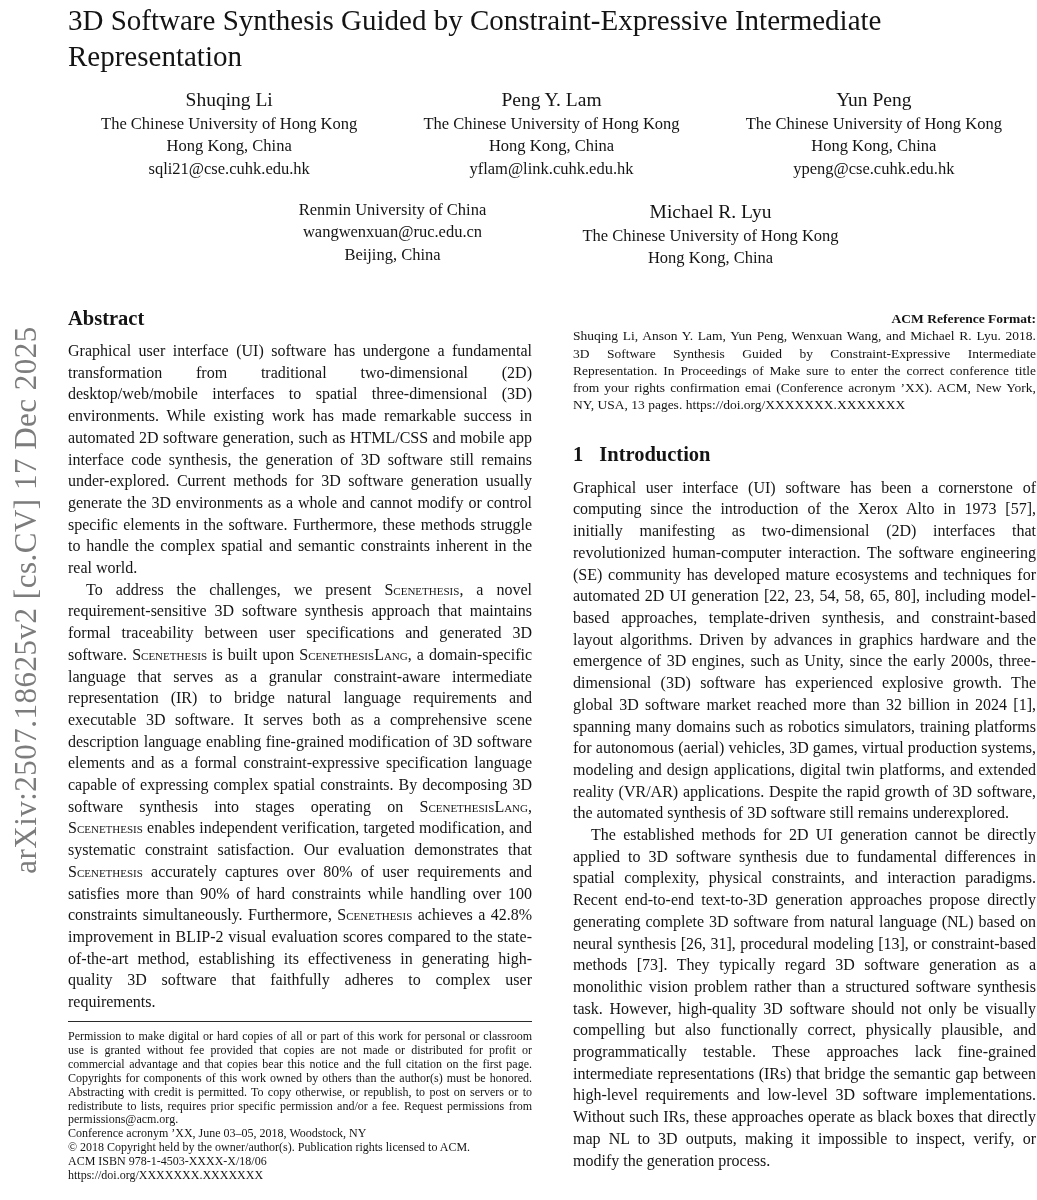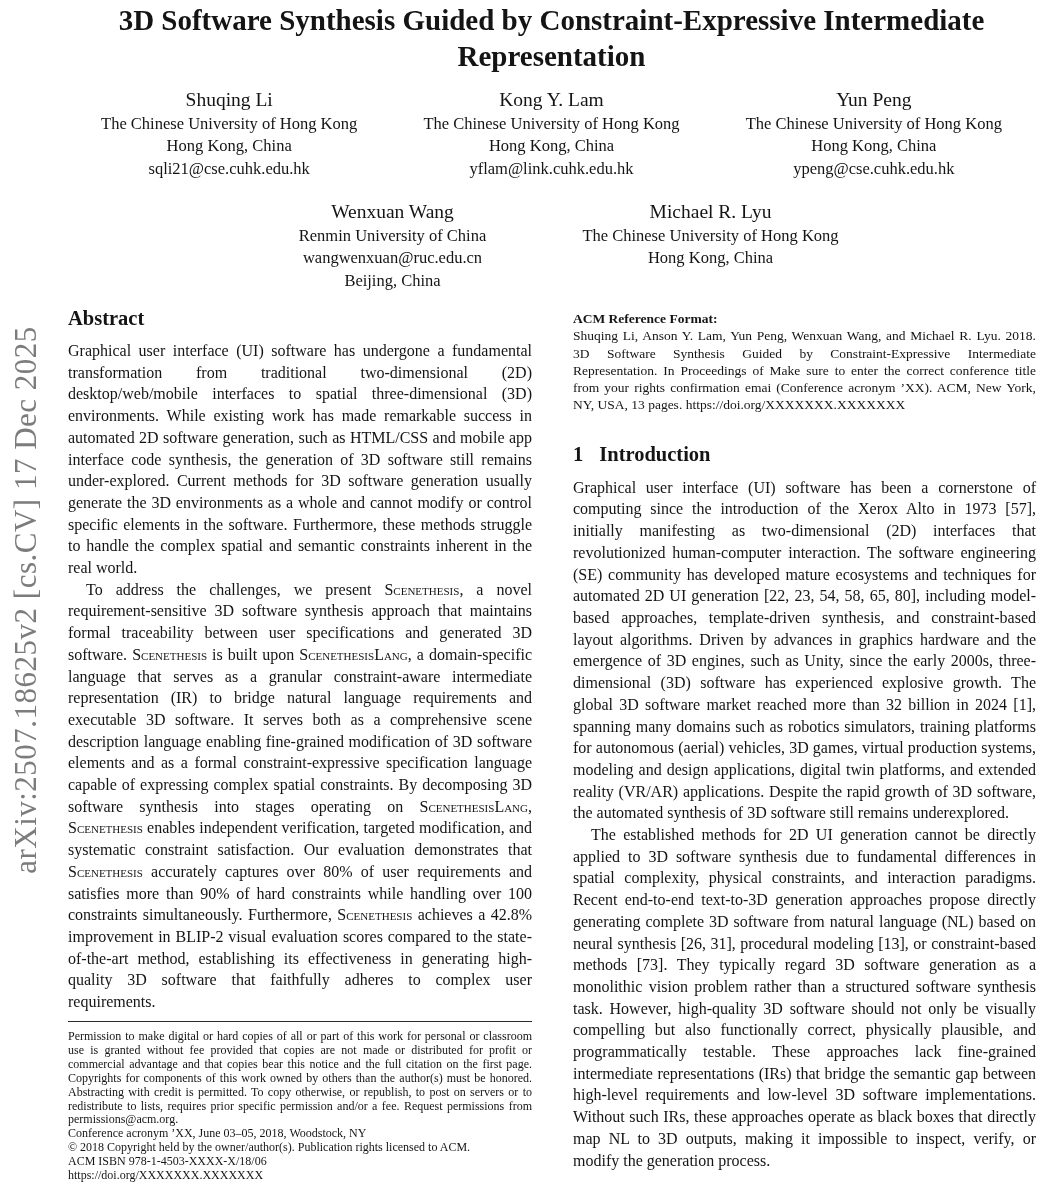--- a/index.html
+++ b/index.html
@@ -19,23 +19,23 @@
     white-space: nowrap;
     font-size: 31px;
     color: #7c7c7c;
     letter-spacing: 0.5px;
   }
   .paper-title {
     position: absolute;
     left: 68px;
     top: 2px;
     width: 967px;
-    text-align: center;
+    text-align: left;
     font-size: 29px;
-    font-weight: bold;
+    font-weight: normal;
     line-height: 36px;
   }
   .authors-row1 {
     position: absolute;
     left: 68px;
     top: 87px;
     width: 967px;
     display: flex;
   }
   .authors-row1 .author-block { flex: 1; text-align: center; }
@@ -71,20 +71,21 @@
   .body-par {
     font-size: 16px;
     line-height: 21.7px;
     text-align: justify;
   }
   .body-par.indented { text-indent: 18px; }
   .acm-ref-heading {
     font-size: 13.5px;
     font-weight: bold;
     line-height: 17.3px;
+    text-align: right;
   }
   .acm-ref-text {
     font-size: 13.5px;
     line-height: 17.3px;
     text-align: justify;
   }
   .section-heading {
     margin-top: 28px;
     margin-bottom: 10px;
     font-size: 20.5px;
@@ -114,36 +115,35 @@
 <h1 class="paper-title">3D Software Synthesis Guided by Constraint-Expressive Intermediate Representation</h1>
 
 <div class="authors-row1">
   <div class="author-block">
     <div class="author-name">Shuqing Li</div>
     <div class="author-line">The Chinese University of Hong Kong</div>
     <div class="author-line">Hong Kong, China</div>
     <div class="author-line">sqli21@cse.cuhk.edu.hk</div>
   </div>
   <div class="author-block">
-    <div class="author-name">Kong Y. Lam</div>
+    <div class="author-name">Peng Y. Lam</div>
     <div class="author-line">The Chinese University of Hong Kong</div>
     <div class="author-line">Hong Kong, China</div>
     <div class="author-line">yflam@link.cuhk.edu.hk</div>
   </div>
   <div class="author-block">
     <div class="author-name">Yun Peng</div>
     <div class="author-line">The Chinese University of Hong Kong</div>
     <div class="author-line">Hong Kong, China</div>
     <div class="author-line">ypeng@cse.cuhk.edu.hk</div>
   </div>
 </div>
 
 <div class="authors-row2">
   <div class="author-block">
-    <div class="author-name">Wenxuan Wang</div>
     <div class="author-line">Renmin University of China</div>
     <div class="author-line">wangwenxuan@ruc.edu.cn</div>
     <div class="author-line">Beijing, China</div>
   </div>
   <div class="author-block">
     <div class="author-name">Michael R. Lyu</div>
     <div class="author-line">The Chinese University of Hong Kong</div>
     <div class="author-line">Hong Kong, China</div>
   </div>
 </div>

